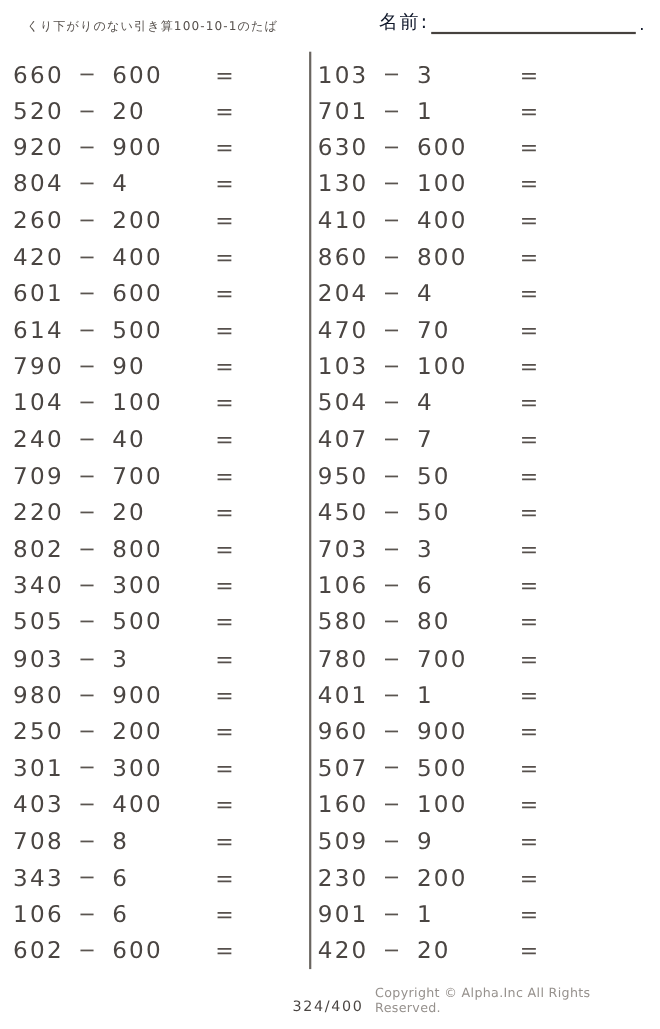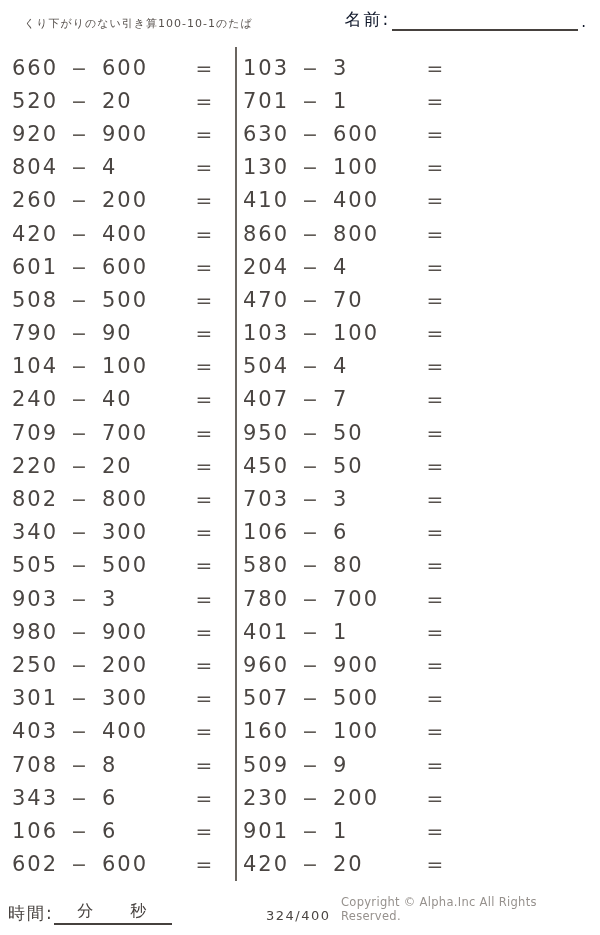--- a/index.html
+++ b/index.html
@@ -47,21 +47,21 @@
   }
   .name-period { font-size: 15px; margin-left: 3px; }
 
   
   .problems {
     position: absolute;
     top: 47px;
     left: 0;
     display: flex;
   }
-  .col { width: 235px; padding-top: 4px; }
+  .col { width: 281px; padding-top: 4px; }
   .col-left { padding-left: 6px; }
   .col-right {
     width: 310px;
     border-left: 2px solid #6a6560;
   }
   .p-row {
     display: flex;
     align-items: center;
     height: 33.2px;
     font-size: 21px;
@@ -180,21 +180,21 @@
 
   <div class="p-row">
     <span class="minuend">601</span>
     <span class="minus">−</span>
     <span class="subtrahend">600</span>
     <span class="equals">=</span>
     <span class="answer-space"></span>
   </div>
 
   <div class="p-row">
-    <span class="minuend">508</span>
+    <span class="minuend">614</span>
     <span class="minus">−</span>
     <span class="subtrahend">500</span>
     <span class="equals">=</span>
     <span class="answer-space"></span>
   </div>
 
   <div class="p-row">
     <span class="minuend">790</span>
     <span class="minus">−</span>
     <span class="subtrahend">90</span>
@@ -527,24 +527,17 @@
     <span class="minuend">420</span>
     <span class="minus">−</span>
     <span class="subtrahend">20</span>
     <span class="equals">=</span>
     <span class="answer-space"></span>
   </div>
 </div>
   </div>
 
   <div class="footer">
-    <div class="time-block">
-      <span>時間:</span>
-      <span class="time-underline">
-        <span>分</span>
-        <span>秒</span>
-      </span>
-    </div>
     <div class="page-number">324/400</div>
     <div class="copyright">Copyright ©  Alpha.Inc All Rights Reserved.</div>
   </div>
 
 </div>
 
 </body></html>

